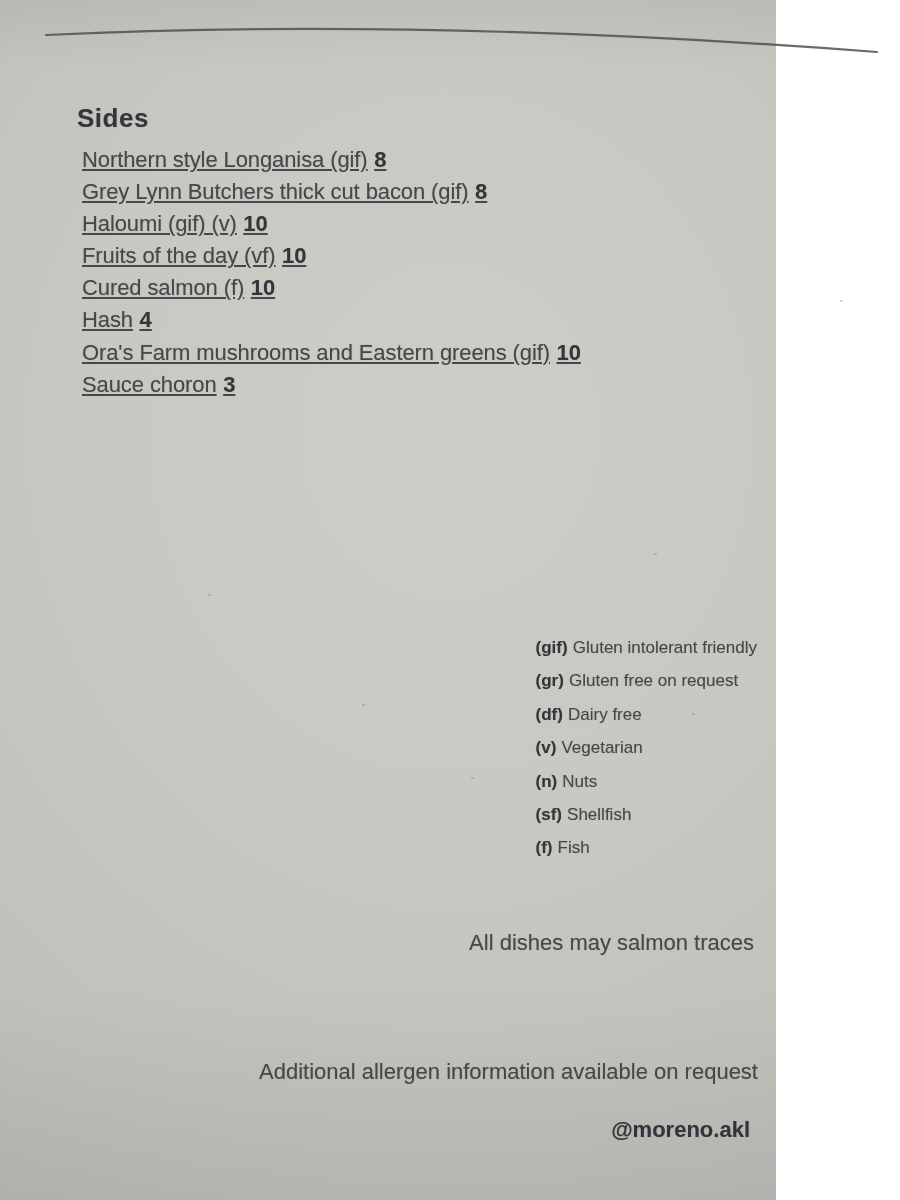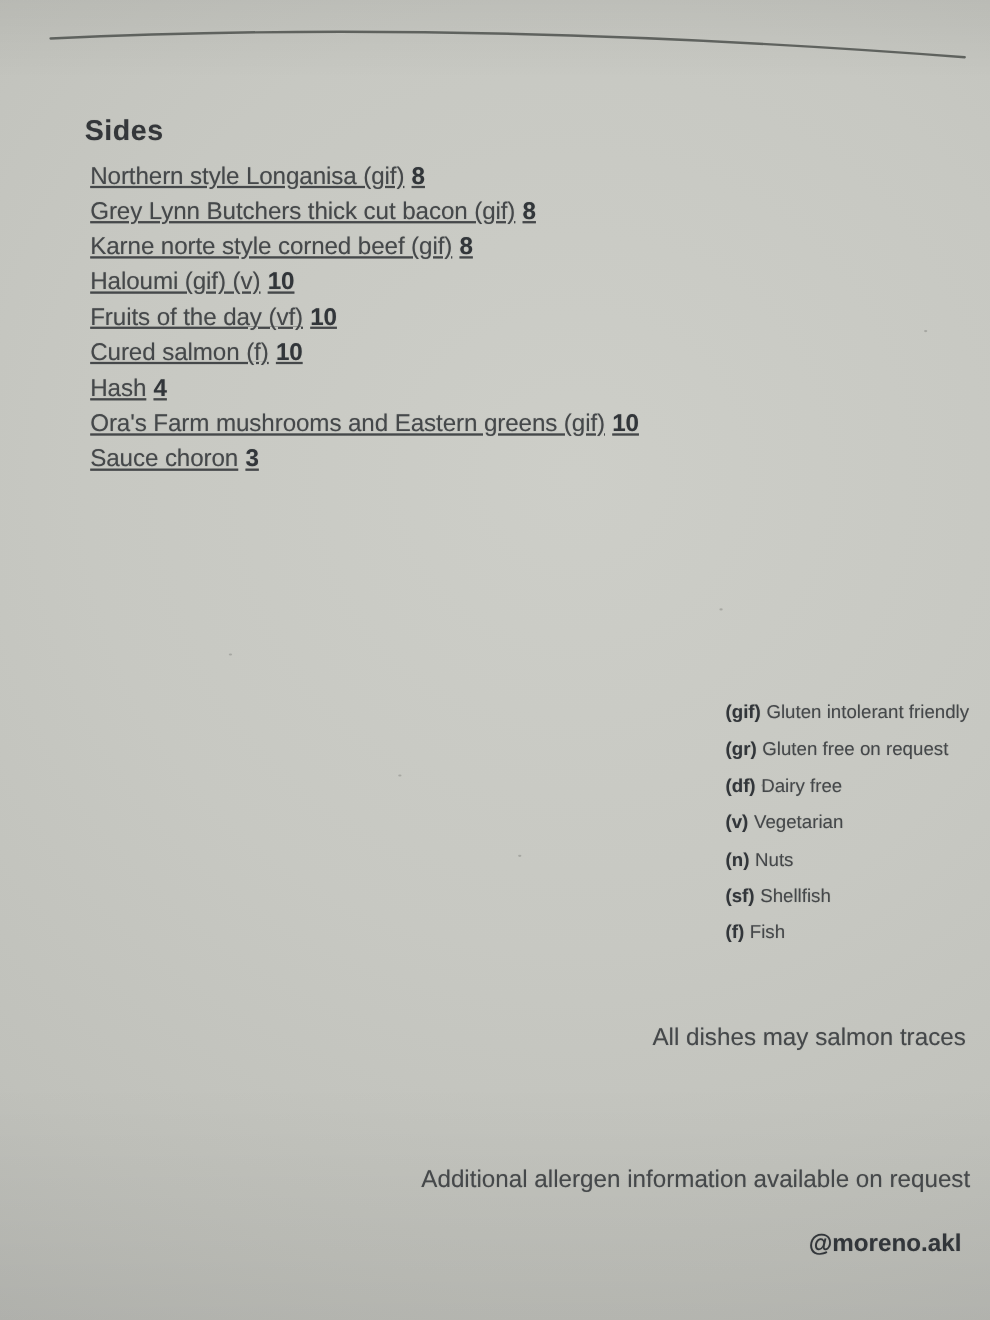--- a/index.html
+++ b/index.html
@@ -1,21 +1,21 @@
 <!DOCTYPE html>
 <html><head>
 <meta charset="utf-8">
 <style>
   html,body{margin:0;padding:0;}
   body{
     width:900px;height:1200px;overflow:hidden;
     font-family:"Liberation Sans", sans-serif;
   }
   .paper{
-    position:relative;width:900px;height:1200px;
+    position:relative;width:776px;height:1200px;
     background:
       linear-gradient(180deg, rgba(0,0,0,0.05) 0%, rgba(0,0,0,0) 6%, rgba(0,0,0,0) 82%, rgba(0,0,0,0.06) 100%),
       radial-gradient(130% 95% at 58% 36%, #cdcec8 0%, #c7c8c2 38%, #c0c1bb 65%, #b3b4b0 100%);
     color:#45484a;
   }
   .top-rule{position:absolute;left:0;top:0;}
   .top-rule path{fill:none;stroke:#4e514e;stroke-width:2.2;stroke-linecap:round;opacity:.85;}
   .soft{text-shadow:0 0 1px rgba(70,73,72,0.35);}
   .section-title{
     position:absolute;left:77px;top:103px;margin:0;
@@ -53,21 +53,20 @@
 
   <svg class="top-rule" width="900" height="80" viewBox="0 0 900 80" aria-hidden="true">
     <path d="M46,35 Q420,17 877,52"></path>
   </svg>
 
   <h1 class="section-title soft">Sides</h1>
 
   <ul class="menu-list soft">
     <li class="menu-item"><span class="item-name">Northern style Longanisa (gif)</span><span class="item-price">8</span></li>
     <li class="menu-item"><span class="item-name">Grey Lynn Butchers thick cut bacon (gif)</span><span class="item-price">8</span></li>
-    <li class="menu-item"><span class="item-name">Karne norte style corned beef (gif)</span><span class="item-price">8</span></li>
     <li class="menu-item"><span class="item-name">Haloumi (gif) (v)</span><span class="item-price">10</span></li>
     <li class="menu-item"><span class="item-name">Fruits of the day (vf)</span><span class="item-price">10</span></li>
     <li class="menu-item"><span class="item-name">Cured salmon (f)</span><span class="item-price">10</span></li>
     <li class="menu-item"><span class="item-name">Hash</span><span class="item-price">4</span></li>
     <li class="menu-item"><span class="item-name">Ora's Farm mushrooms and Eastern greens (gif)</span><span class="item-price">10</span></li>
     <li class="menu-item"><span class="item-name">Sauce choron</span><span class="item-price">3</span></li>
   </ul>
 
   <div class="legend soft">
     <div class="legend-row"><span class="legend-code">(gif)</span><span class="legend-label">Gluten intolerant friendly</span></div>

